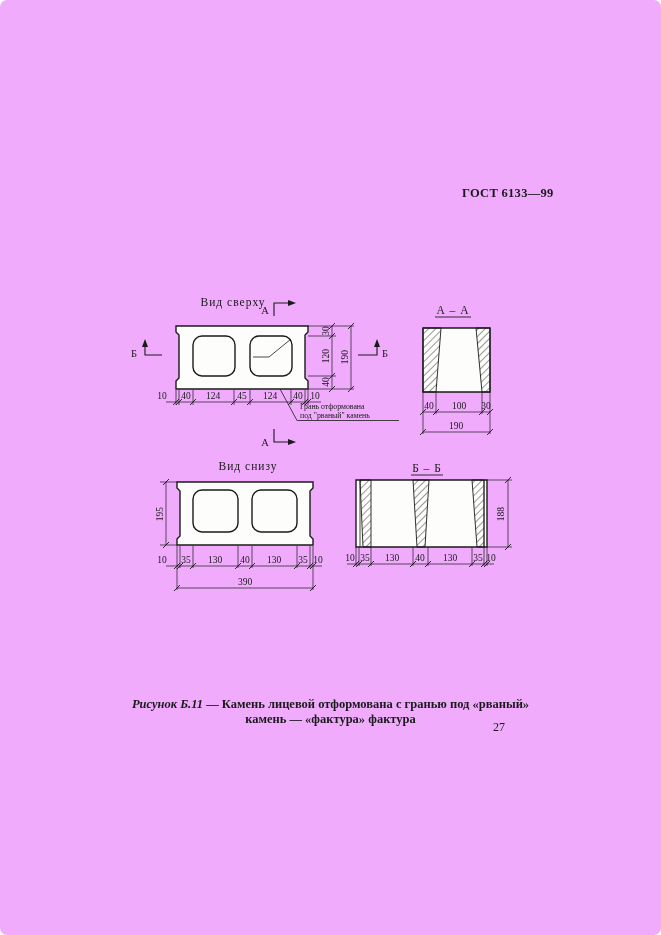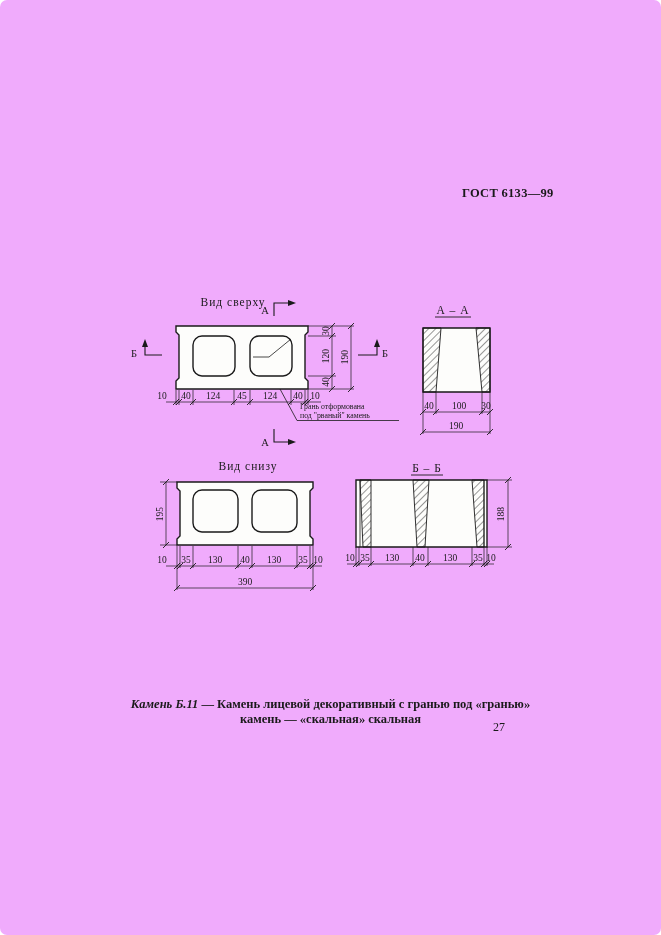--- a/index.html
+++ b/index.html
@@ -168,19 +168,19 @@
         <text class="dim" x="392" y="561">130</text>
         <text class="dim" x="420" y="561">40</text>
         <text class="dim" x="450" y="561">130</text>
         <text class="dim" x="478" y="561">35</text>
         <text class="dim" x="491" y="561">10</text>
       </g>
     </g>
   </svg>
 
   <div class="caption">
-    <span><i>Камень Б.11</i> <span>— Камень лицевой декоративный с гранью под «гранью»</span></span><br>
-    <span>камень — «скальная» скальная</span>
+    <span><i>Рисунок Б.11</i> <span>— Камень лицевой отформована с гранью под «рваный»</span></span><br>
+    <span>камень — «фактура» фактура</span>
   </div>
 
   <div class="pagenum">27</div>
 
 </div>
 
 </body></html>

